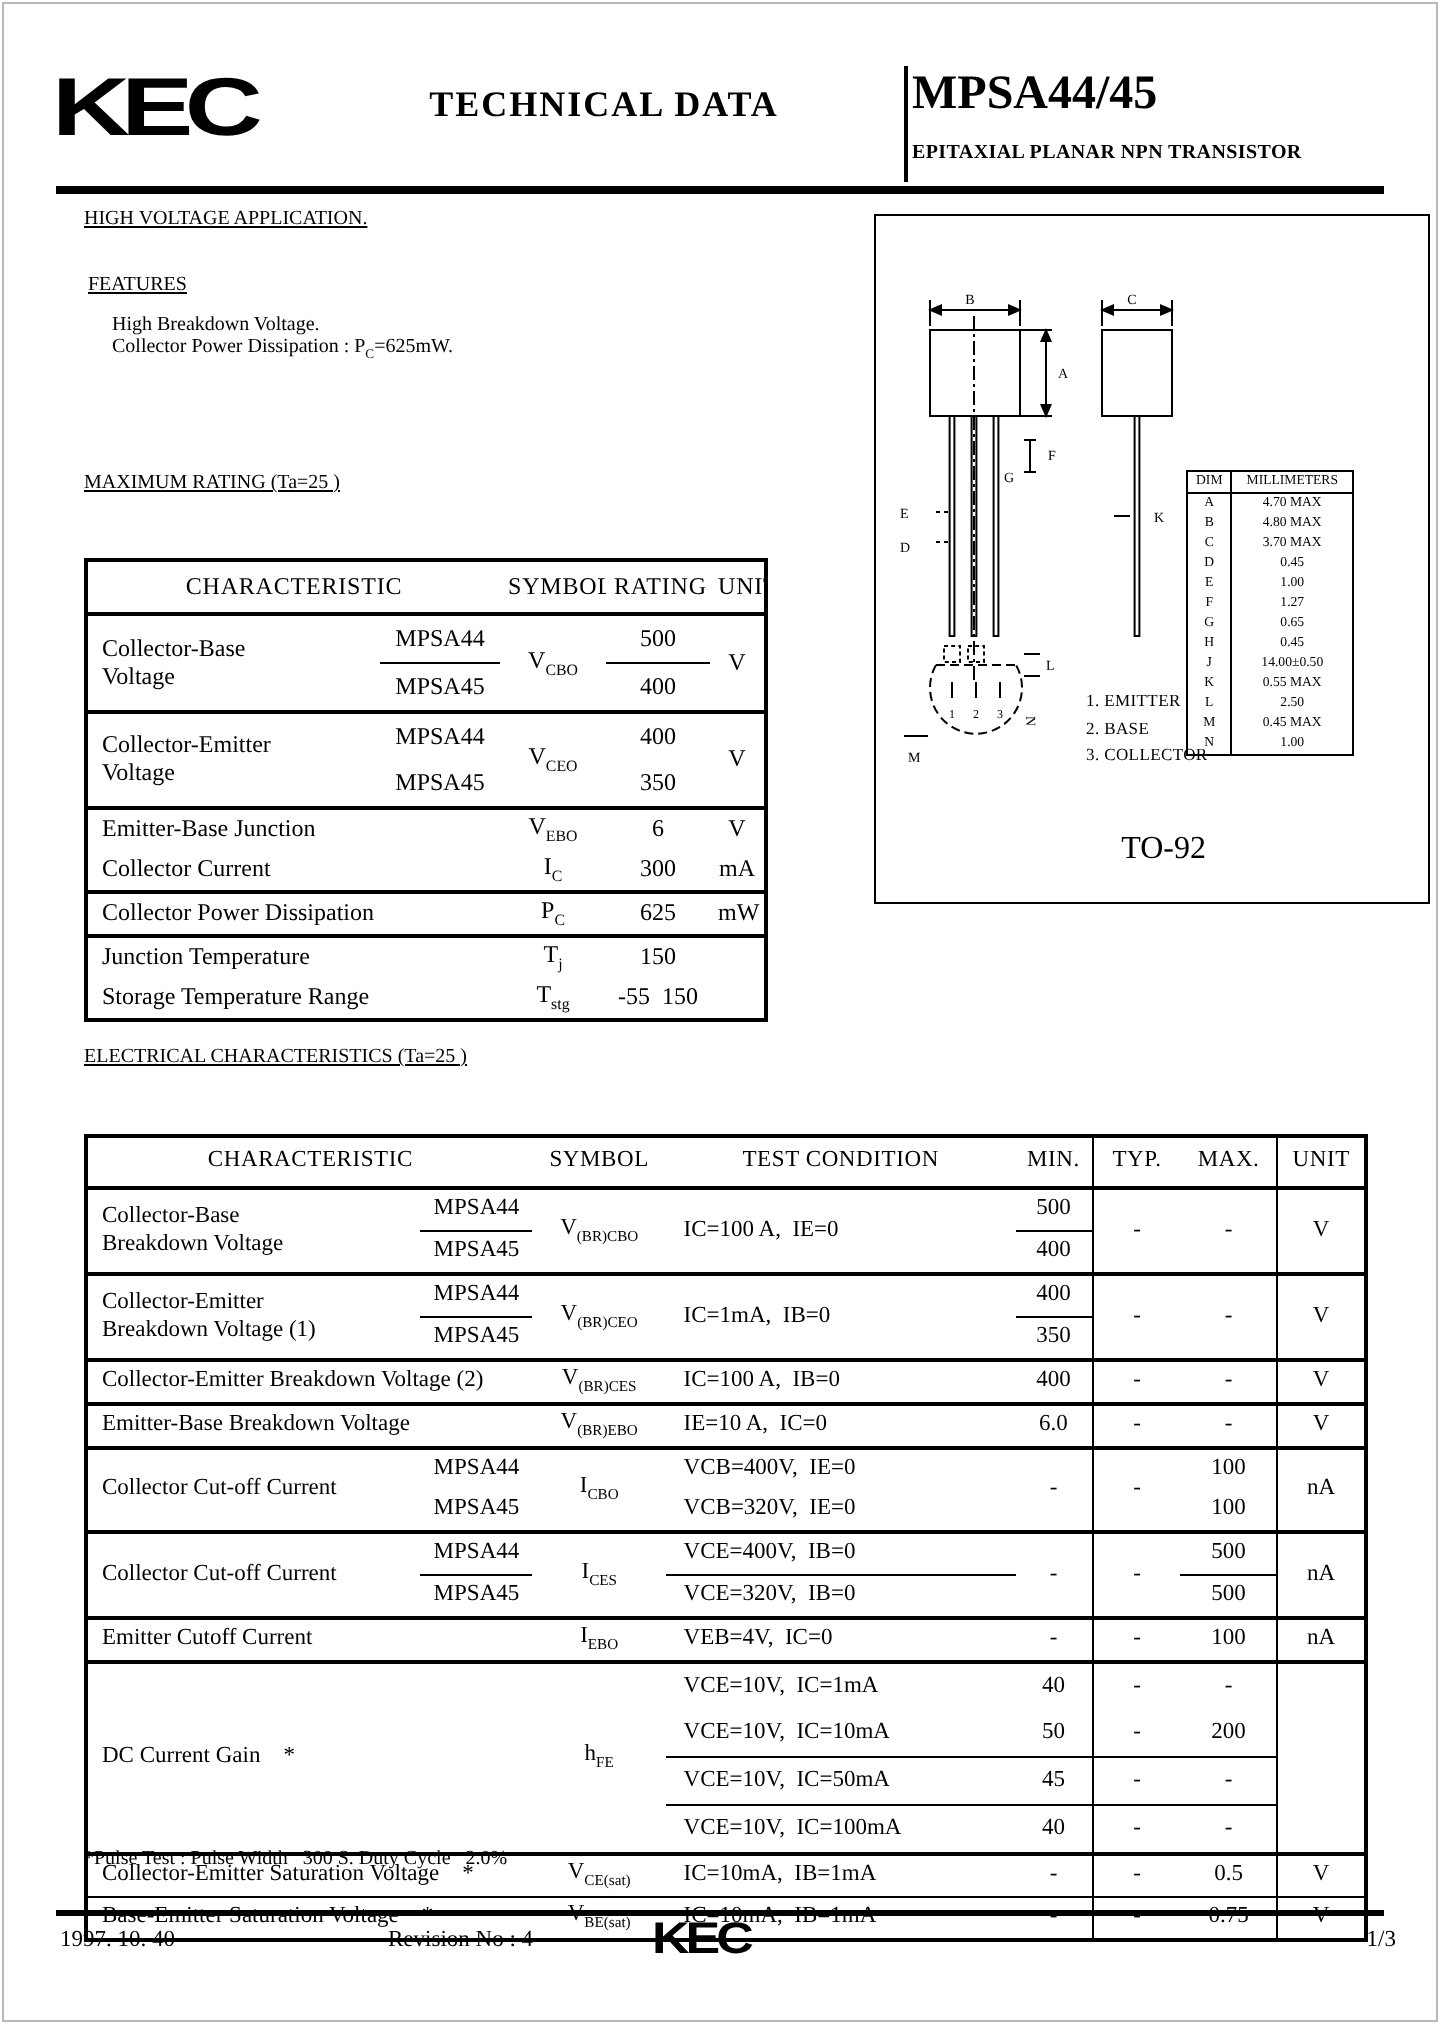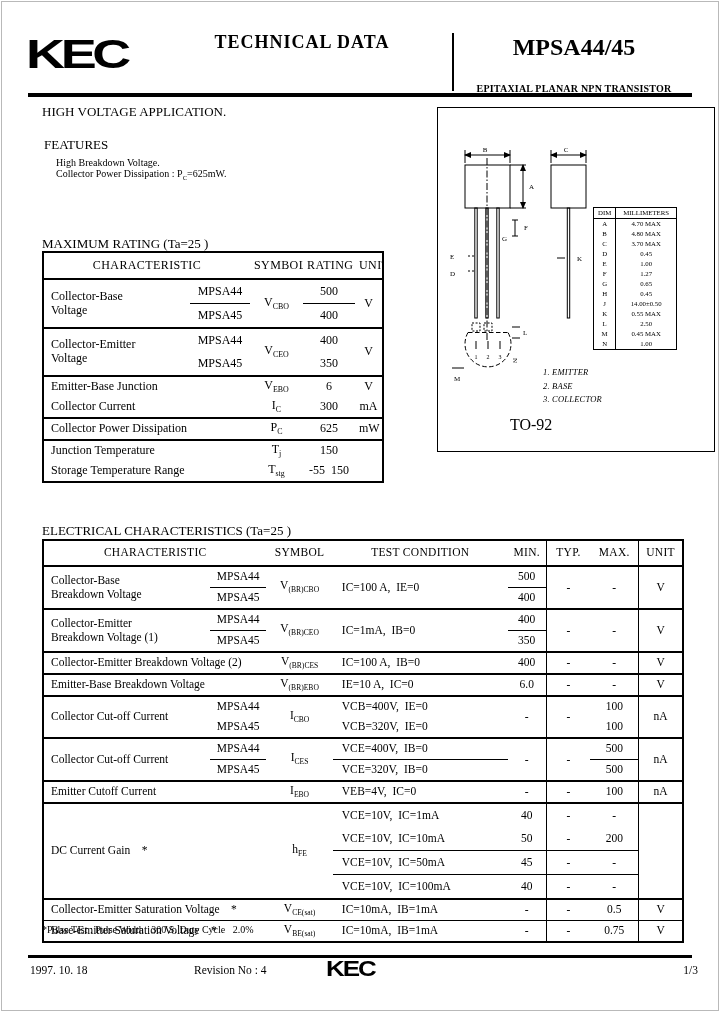--- a/index.html
+++ b/index.html
@@ -9,33 +9,33 @@
   }
   .sheet{position:absolute;inset:1px;border:1px solid #b9b9b9;pointer-events:none;}
   .abs{position:absolute;}
   .pre{white-space:pre-wrap;}
 
   
   .logo{left:26px;top:30px;font-family:"Liberation Sans",sans-serif;font-weight:bold;
         font-size:50px;letter-spacing:-4px;transform:scaleY(.82) scaleX(1.08);transform-origin:left top;}
   .hdr-center{left:152px;top:30px;width:300px;text-align:center;font-weight:bold;}
   .hdr-center .l1{font-size:25px;letter-spacing:1px;}
-  .hdr-center .l2{font-size:18px;letter-spacing:1px;margin-top:2px;}
+  .hdr-center .l2{font-size:18px;letter-spacing:1px;margin-top:12px;}
   .hdr-div{left:452px;top:33px;width:2px;height:58px;background:#000;}
-  .hdr-right{left:456px;top:34px;width:236px;text-align:center;font-weight:bold;}
+  .hdr-right{left:456px;top:34px;width:236px;text-align:left;font-weight:bold;}
   .hdr-right .pn{font-size:24px;}
-  .hdr-right .st{font-size:10px;margin-top:22px;letter-spacing:.2px;}
+  .hdr-right .st{font-size:10px;margin-top:10px;letter-spacing:.2px;}
   .rule{left:28px;width:664px;height:4px;background:#000;}
 
   
-  .t13{font-size:13px;}
+  .t13{font-size:10px;text-decoration:underline;}
   .t12{font-size:10px;}
 
   
-  table{border-collapse:collapse;table-layout:fixed;}
+  table{border-collapse:collapse;table-layout:fixed;margin-top:28px;}
   td{padding:0 4px;vertical-align:middle;white-space:pre-wrap;line-height:1.15;overflow:hidden;}
   .c{text-align:center;}
   .bb td.ms, td.ms{border-bottom:1.5px solid #000;}
   td.gt{border-top:2px solid #000;}
   td.gt1{border-top:1.5px solid #000;}
   td.vl{border-left:1.5px solid #000;}
 
   
   .maxtab{left:42px;top:251px;width:340px;border:2px solid #000;font-size:12px;}
   .maxtab td{height:23px;}
@@ -52,22 +52,22 @@
   .electab td.cond{padding-left:9px;}
   sub{font-size:.66em;}
 
   
   .panel{left:437px;top:107px;width:276px;height:343px;border:1.5px solid #000;}
   .dimtab{position:absolute;left:155px;top:99px;width:84px;border:1px solid #000;
           font-size:6.8px;line-height:1;}
   .dimtab td{height:10px;padding:0 1px;text-align:center;white-space:nowrap;}
   .dimtab tr.head td{border-bottom:1px solid #000;}
   .dimtab td.v{border-left:1px solid #000;}
-  .pins{position:absolute;left:105px;top:258px;font-size:8.5px;line-height:1.6;letter-spacing:.2px;font-style:italic;}
-  .pkgname{position:absolute;left:72px;top:308px;width:110px;text-align:left;font-size:16px;}
+  .pins{position:absolute;left:105px;top:236px;font-size:8.5px;line-height:1.6;letter-spacing:.2px;}
+  .pkgname{position:absolute;left:55px;top:308px;width:110px;text-align:right;font-size:16px;}
 
   
   .f-rule{left:28px;top:955px;width:664px;height:3px;background:#000;}
   .ft{font-size:11.5px;top:964px;}
   .f-logo{left:326px;top:956px;font-family:"Liberation Sans",sans-serif;font-weight:bold;
           font-size:26px;letter-spacing:-2px;transform:scaleY(.85);transform-origin:left top;}
 </style>
 </head>
 <body>
 
@@ -465,16 +465,16 @@
     <td class="c gt1 vl">-</td>
     <td class="c gt1">0.75</td>
     <td class="c gt1 vl">V</td>
   </tr>
 </tbody>
   </table>
 
 <div class="abs t12 pre" style="left:42px;top:924px">*Pulse Test : Pulse Width   300 S. Duty Cycle   2.0%</div>
 
 <div class="abs f-rule"></div>
-<div class="abs ft" style="left:30px">1997. 10. 18</div>
+<div class="abs ft" style="left:30px">1997. 10. 40</div>
 <div class="abs ft" style="left:194px">Revision No : 4</div>
 <div class="abs f-logo">KEC</div>
 <div class="abs ft" style="left:668px;width:30px;text-align:right">1/3</div>
 
 </body></html>

